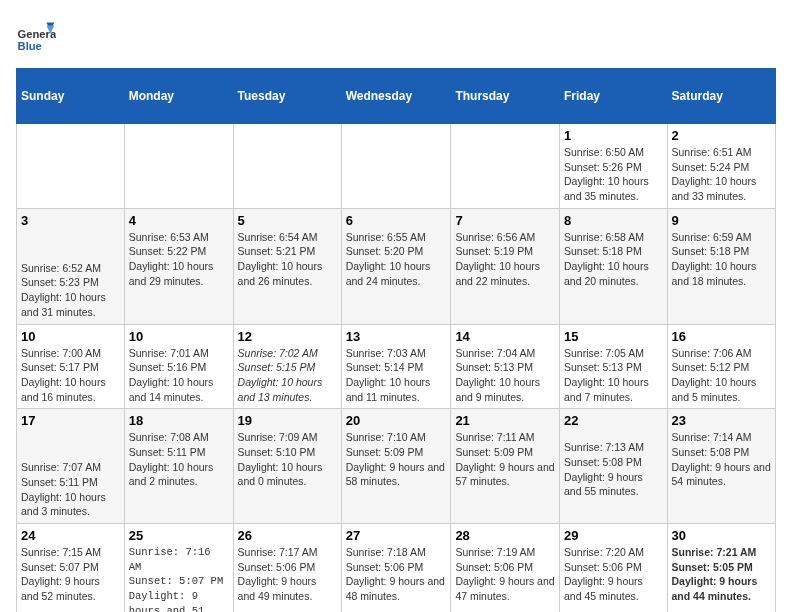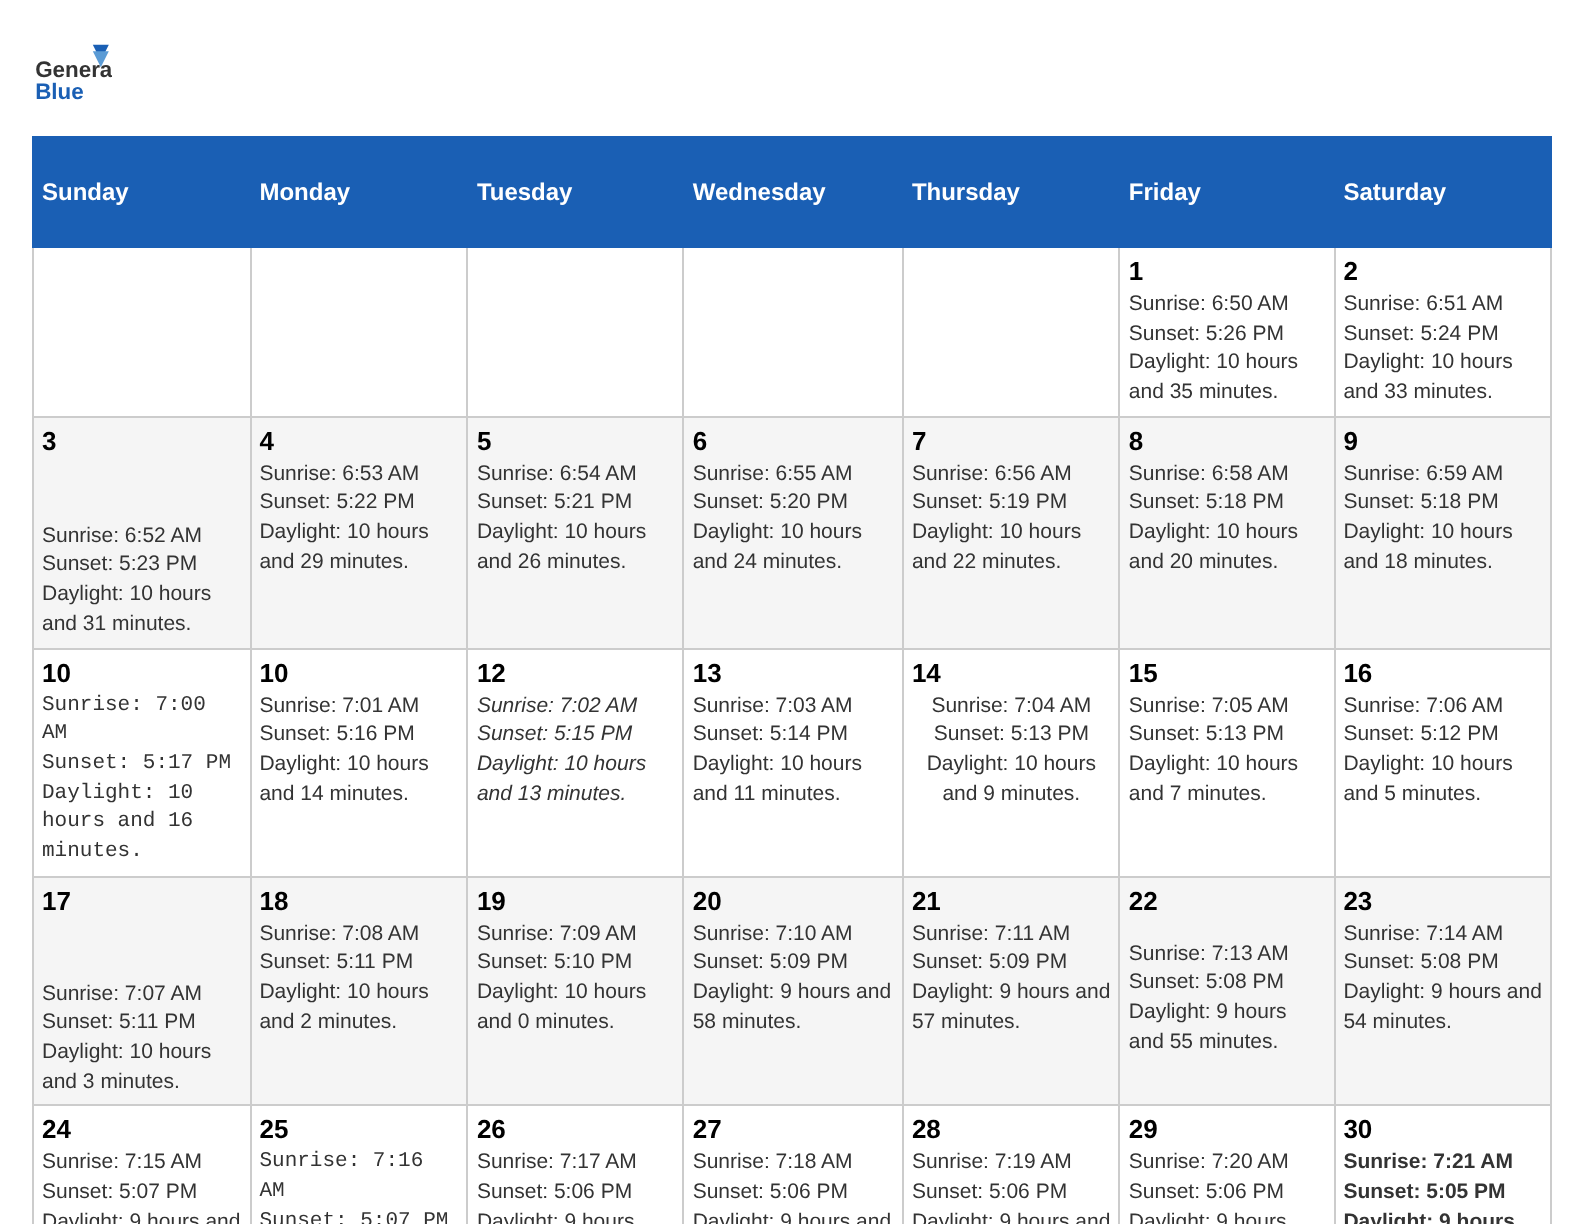--- a/index.html
+++ b/index.html
@@ -169,21 +169,21 @@
         <td style="background: rgb(245, 245, 245);">
           <span class="day-number">9</span>
           <div class="day-info" style="white-space: pre-line;">Sunrise: 6:59 AM
 Sunset: 5:18 PM
 Daylight: 10 hours and 18 minutes.</div>
         </td>
       </tr>
       <tr>
         <td>
           <span class="day-number">10</span>
-          <div class="day-info" style="white-space: pre-line; font-family: Liberation Mono, monospace;">Sunrise: 7:00 AM
+          <div class="day-info" style="white-space: pre-line;">Sunrise: 7:00 AM
 Sunset: 5:17 PM
 Daylight: 10 hours and 16 minutes.</div>
         </td>
         <td>
           <span class="day-number">10</span>
           <div class="day-info" style="white-space: pre-line;">Sunrise: 7:01 AM
 Sunset: 5:16 PM
 Daylight: 10 hours and 14 minutes.</div>
         </td>
         <td>
@@ -193,21 +193,21 @@
 Daylight: 10 hours and 13 minutes.</div>
         </td>
         <td>
           <span class="day-number">13</span>
           <div class="day-info" style="white-space: pre-line;">Sunrise: 7:03 AM
 Sunset: 5:14 PM
 Daylight: 10 hours and 11 minutes.</div>
         </td>
         <td>
           <span class="day-number">14</span>
-          <div class="day-info" style="white-space: pre-line; text-align: center;">Sunrise: 7:04 AM
+          <div class="day-info" style="white-space: pre-line;">Sunrise: 7:04 AM
 Sunset: 5:13 PM
 Daylight: 10 hours and 9 minutes.</div>
         </td>
         <td>
           <span class="day-number">15</span>
           <div class="day-info" style="white-space: pre-line;">Sunrise: 7:05 AM
 Sunset: 5:13 PM
 Daylight: 10 hours and 7 minutes.</div>
         </td>
         <td>

